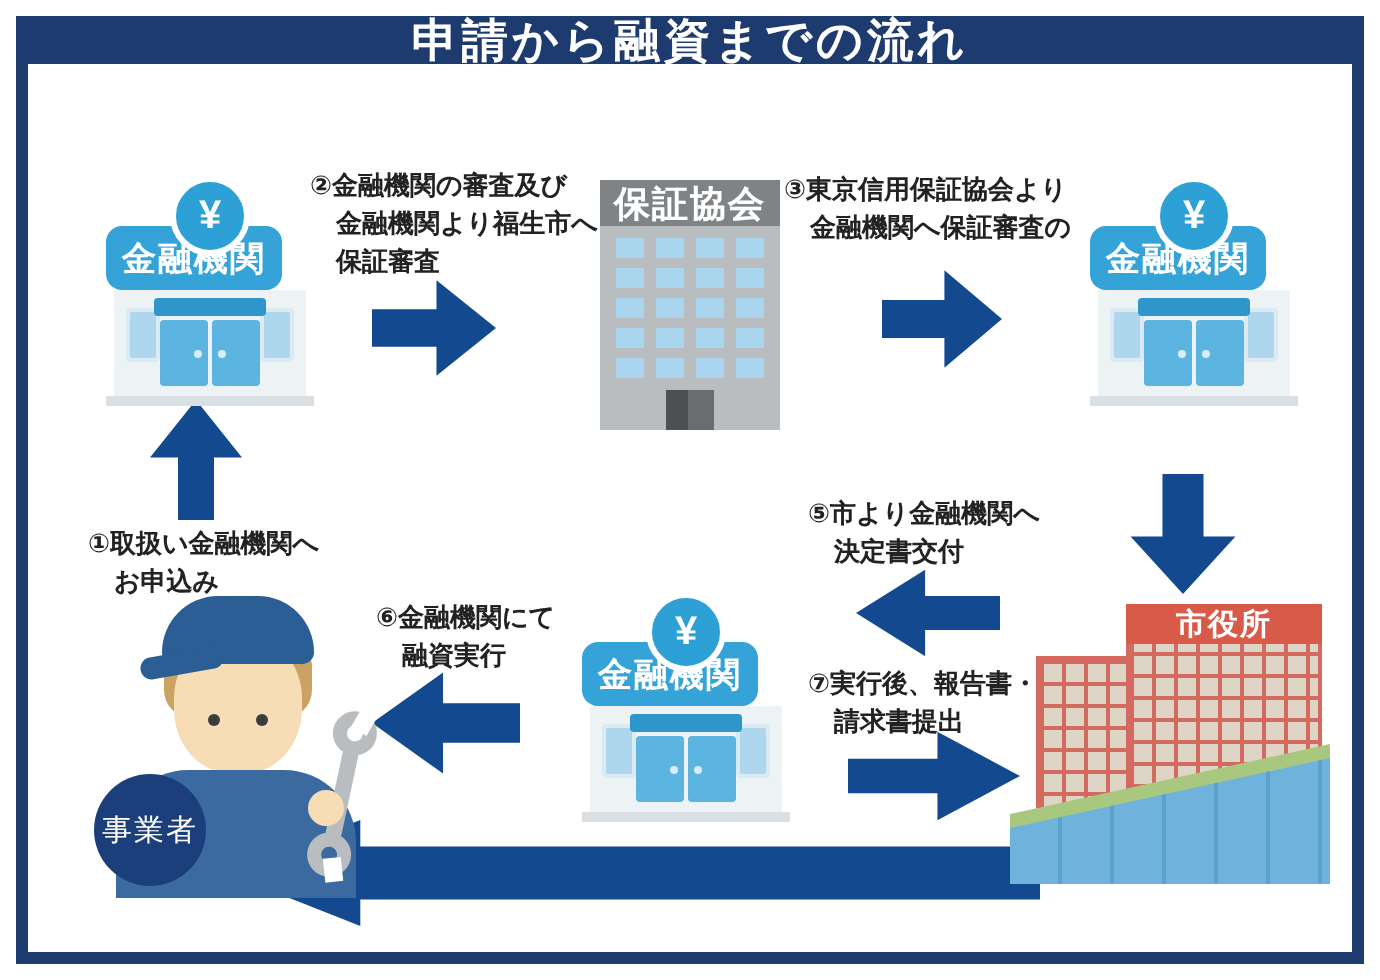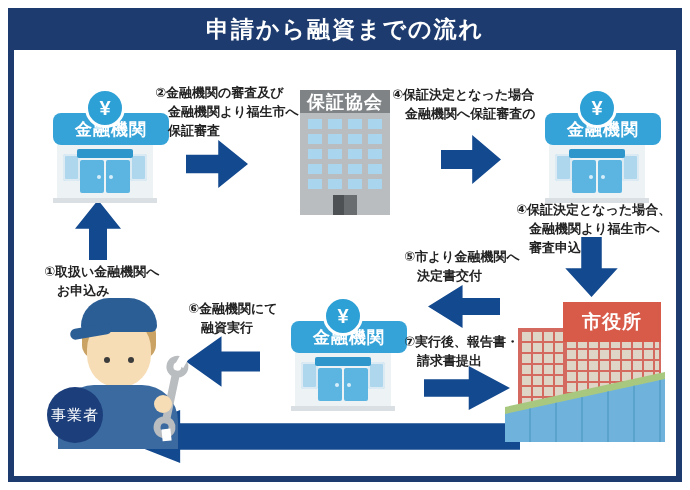--- a/index.html
+++ b/index.html
@@ -1,41 +1,41 @@
 <!DOCTYPE html>
 <html><head>
 <meta charset="utf-8">
 <style>
   * { margin:0; padding:0; box-sizing:border-box; }
   html,body { background:#fff; }
   body { font-family:"Liberation Sans","DejaVu Sans",sans-serif; }
   .page { position:relative; width:690px; height:490px; background:#fff; overflow:hidden; }
   .frame { position:absolute; left:8px; top:8px; width:674px; height:474px; border:6px solid #1d3b6e; }
-  .titlebar { position:absolute; left:8px; top:8px; width:674px; height:42px; background:#1d3b6e;
+  .titlebar { position:absolute; left:8px; top:8px; width:674px; height:24px; background:#1d3b6e;
               display:flex; align-items:center; justify-content:center; z-index:5; }
   .titlebar .t { color:#fff; font-weight:bold; font-size:23px; letter-spacing:2px; }
 
   
   .step { position:absolute; font-size:13px; font-weight:bold; color:#222; line-height:1.45; white-space:nowrap; z-index:4; }
   .step .tl2 { padding-left:13px; }
 
   
   .arrow { position:absolute; background:#13498f; z-index:1; }
   .ar-right { clip-path:polygon(0 32%, 52% 32%, 52% 4%, 100% 50%, 52% 96%, 52% 68%, 0 68%); }
   .ar-left  { clip-path:polygon(100% 32%, 48% 32%, 48% 4%, 0 50%, 48% 96%, 48% 68%, 100% 68%); }
   .ar-up    { clip-path:polygon(32% 100%, 32% 48%, 4% 48%, 50% 0, 96% 48%, 68% 48%, 68% 100%); }
   .ar-down  { clip-path:polygon(32% 0, 32% 52%, 4% 52%, 50% 100%, 96% 52%, 68% 52%, 68% 0); }
   .ar-long-left { clip-path:polygon(0 50%, 16.5% 0, 16.5% 25%, 100% 25%, 100% 75%, 16.5% 75%, 16.5% 100%); }
 
   
   .bank { position:absolute; width:104px; height:115px; z-index:2; }
   .bank .yen { position:absolute; left:32px; top:0; width:40px; height:40px; border-radius:50%;
                background:#2da0d6; border:3px solid #fff; color:#fff; font-weight:bold; font-size:20px;
                display:flex; align-items:center; justify-content:center; z-index:2; }
-  .bank .sign { position:absolute; left:0; top:25px; width:116px; height:32px; background:#35a3d8;
+  .bank .sign { position:absolute; left:0; top:25px; width:88px; height:32px; background:#35a3d8;
                 border-radius:8px; color:#fff; font-weight:bold; font-size:17px; letter-spacing:1px;
                 display:flex; align-items:flex-end; justify-content:center; padding-bottom:4px; z-index:1; }
   .bank .bbody { position:absolute; left:4px; top:57px; width:96px; height:53px; background:#edf2f4; }
   .bank .base { position:absolute; left:0; bottom:0; width:104px; height:5px; background:#d9dfe2; }
   .bank .winL,.bank .winR { position:absolute; top:9px; width:17px; height:27px; background:#aed7ee;
                 border-radius:3px; box-shadow:inset 0 0 0 2px #dcebf3; }
   .bank .winL { left:6px; } .bank .winR { right:6px; }
   .bank .awning { position:absolute; left:50%; transform:translateX(-50%); top:4px; width:56px; height:9px;
                   background:#2e96cb; border-radius:2px; }
   .bank .doorL,.bank .doorR { position:absolute; top:15px; width:24px; height:33px; background:#5cb4e0; border-radius:2px; }
@@ -57,22 +57,22 @@
   .office .door::after { content:''; position:absolute; left:0; top:0; width:11px; height:20px; background:#4e5154; }
 
   
   .cityhall { position:absolute; left:505px; top:300px; width:160px; height:142px; z-index:2; }
   .tower { position:absolute; background-color:#ded5c7; border:2px solid #d4695f;
       background-image:
         repeating-linear-gradient(to right, #d4695f 0 2px, rgba(0,0,0,0) 2px 11px),
         repeating-linear-gradient(to bottom, #d4695f 0 2px, rgba(0,0,0,0) 2px 11px); }
   .tower.right { left:58px; top:2px; width:98px; height:108px; }
   .tower.left  { left:13px; top:28px; width:48px; height:82px; }
-  .ch-label { position:absolute; left:58px; top:2px; width:98px; height:40px; background:#d85a49;
-              color:#fff; font-weight:bold; font-size:19px; letter-spacing:1px;
+  .ch-label { position:absolute; left:58px; top:2px; width:98px; height:20px; background:#d85a49;
+              color:#fff; font-weight:bold; font-size:15px; letter-spacing:1px;
               display:flex; align-items:center; justify-content:center; z-index:2; }
   .glass-green { position:absolute; left:0; top:72px; width:160px; height:70px; background:#a9c87f;
                  clip-path:polygon(0 50%, 100% 0, 100% 18%, 0 68%); z-index:3; }
   .glass-blue { position:absolute; left:0; top:72px; width:160px; height:70px; background:#6fb3dc;
                 clip-path:polygon(0 60%, 100% 10%, 100% 100%, 0 100%); z-index:3;
                 background-image:repeating-linear-gradient(to right, rgba(0,0,0,0) 0 24px, #59a3cd 24px 26px); }
 
   
   .worker { position:absolute; left:56px; top:297px; width:126px; height:152px; z-index:2; }
   .w-hairL { position:absolute; left:26px; top:28px; width:16px; height:34px; background:#c9a264; border-radius:8px 0 0 14px; }
@@ -202,29 +202,24 @@
     <div class="tl2">お申込み</div>
   </div>
 
   <div class="step" style="left:155px; top:84px;">
     <div>②金融機関の審査及び</div>
     <div class="tl2">金融機関より福生市へ</div>
     <div class="tl2">保証審査</div>
   </div>
 
   <div class="step" style="left:392px; top:86px;">
-    <div>④保証決定となった場合</div>
+    <div>③東京信用保証協会より</div>
     <div class="tl2">金融機関へ保証審査の</div>
   </div>
 
-  <div class="step" style="left:516px; top:201px;">
-    <div>④保証決定となった場合、</div>
-    <div class="tl2">金融機関より福生市へ</div>
-    <div class="tl2">審査申込</div>
-  </div>
 
   <div class="step" style="left:404px; top:248px;">
     <div>⑤市より金融機関へ</div>
     <div class="tl2">決定書交付</div>
   </div>
 
   <div class="step" style="left:404px; top:333px;">
     <div>⑦実行後、報告書・</div>
     <div class="tl2">請求書提出</div>
   </div>

